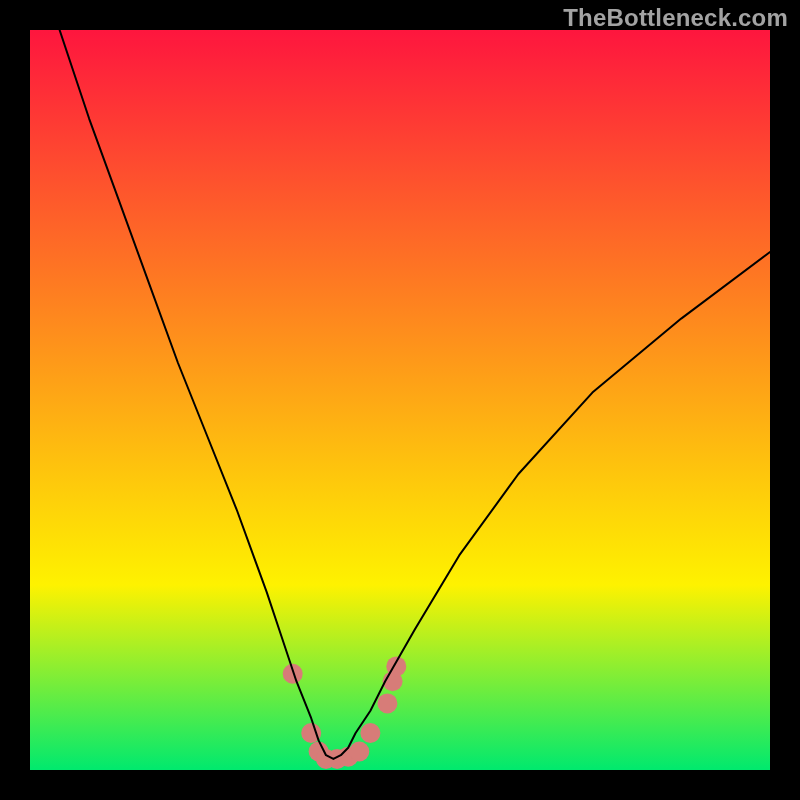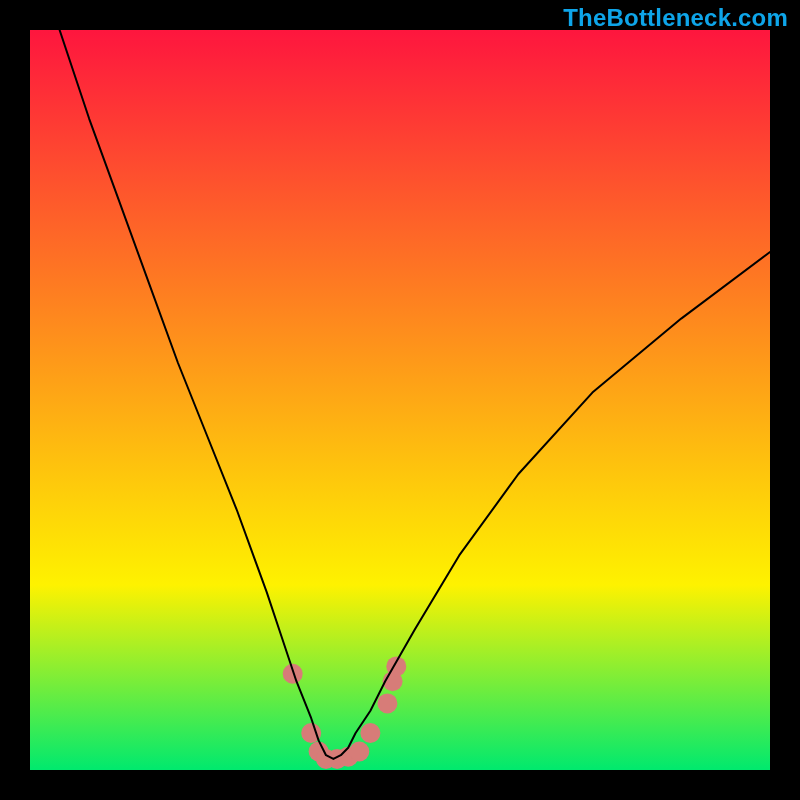--- a/index.html
+++ b/index.html
@@ -13,21 +13,21 @@
     background: #000;
     position: relative;
   }
   .watermark {
     position: absolute;
     top: 4px;
     right: 12px;
     font-family: Arial, Helvetica, sans-serif;
     font-size: 24px;
     font-weight: 600;
-    color: #0ea5e9;
+    color: #a3a3a3;
     letter-spacing: 0.2px;
   }
   .plot {
     position: absolute;
     left: 30px;
     top: 30px;
     width: 740px;
     height: 740px;
   }
   .plot svg {

